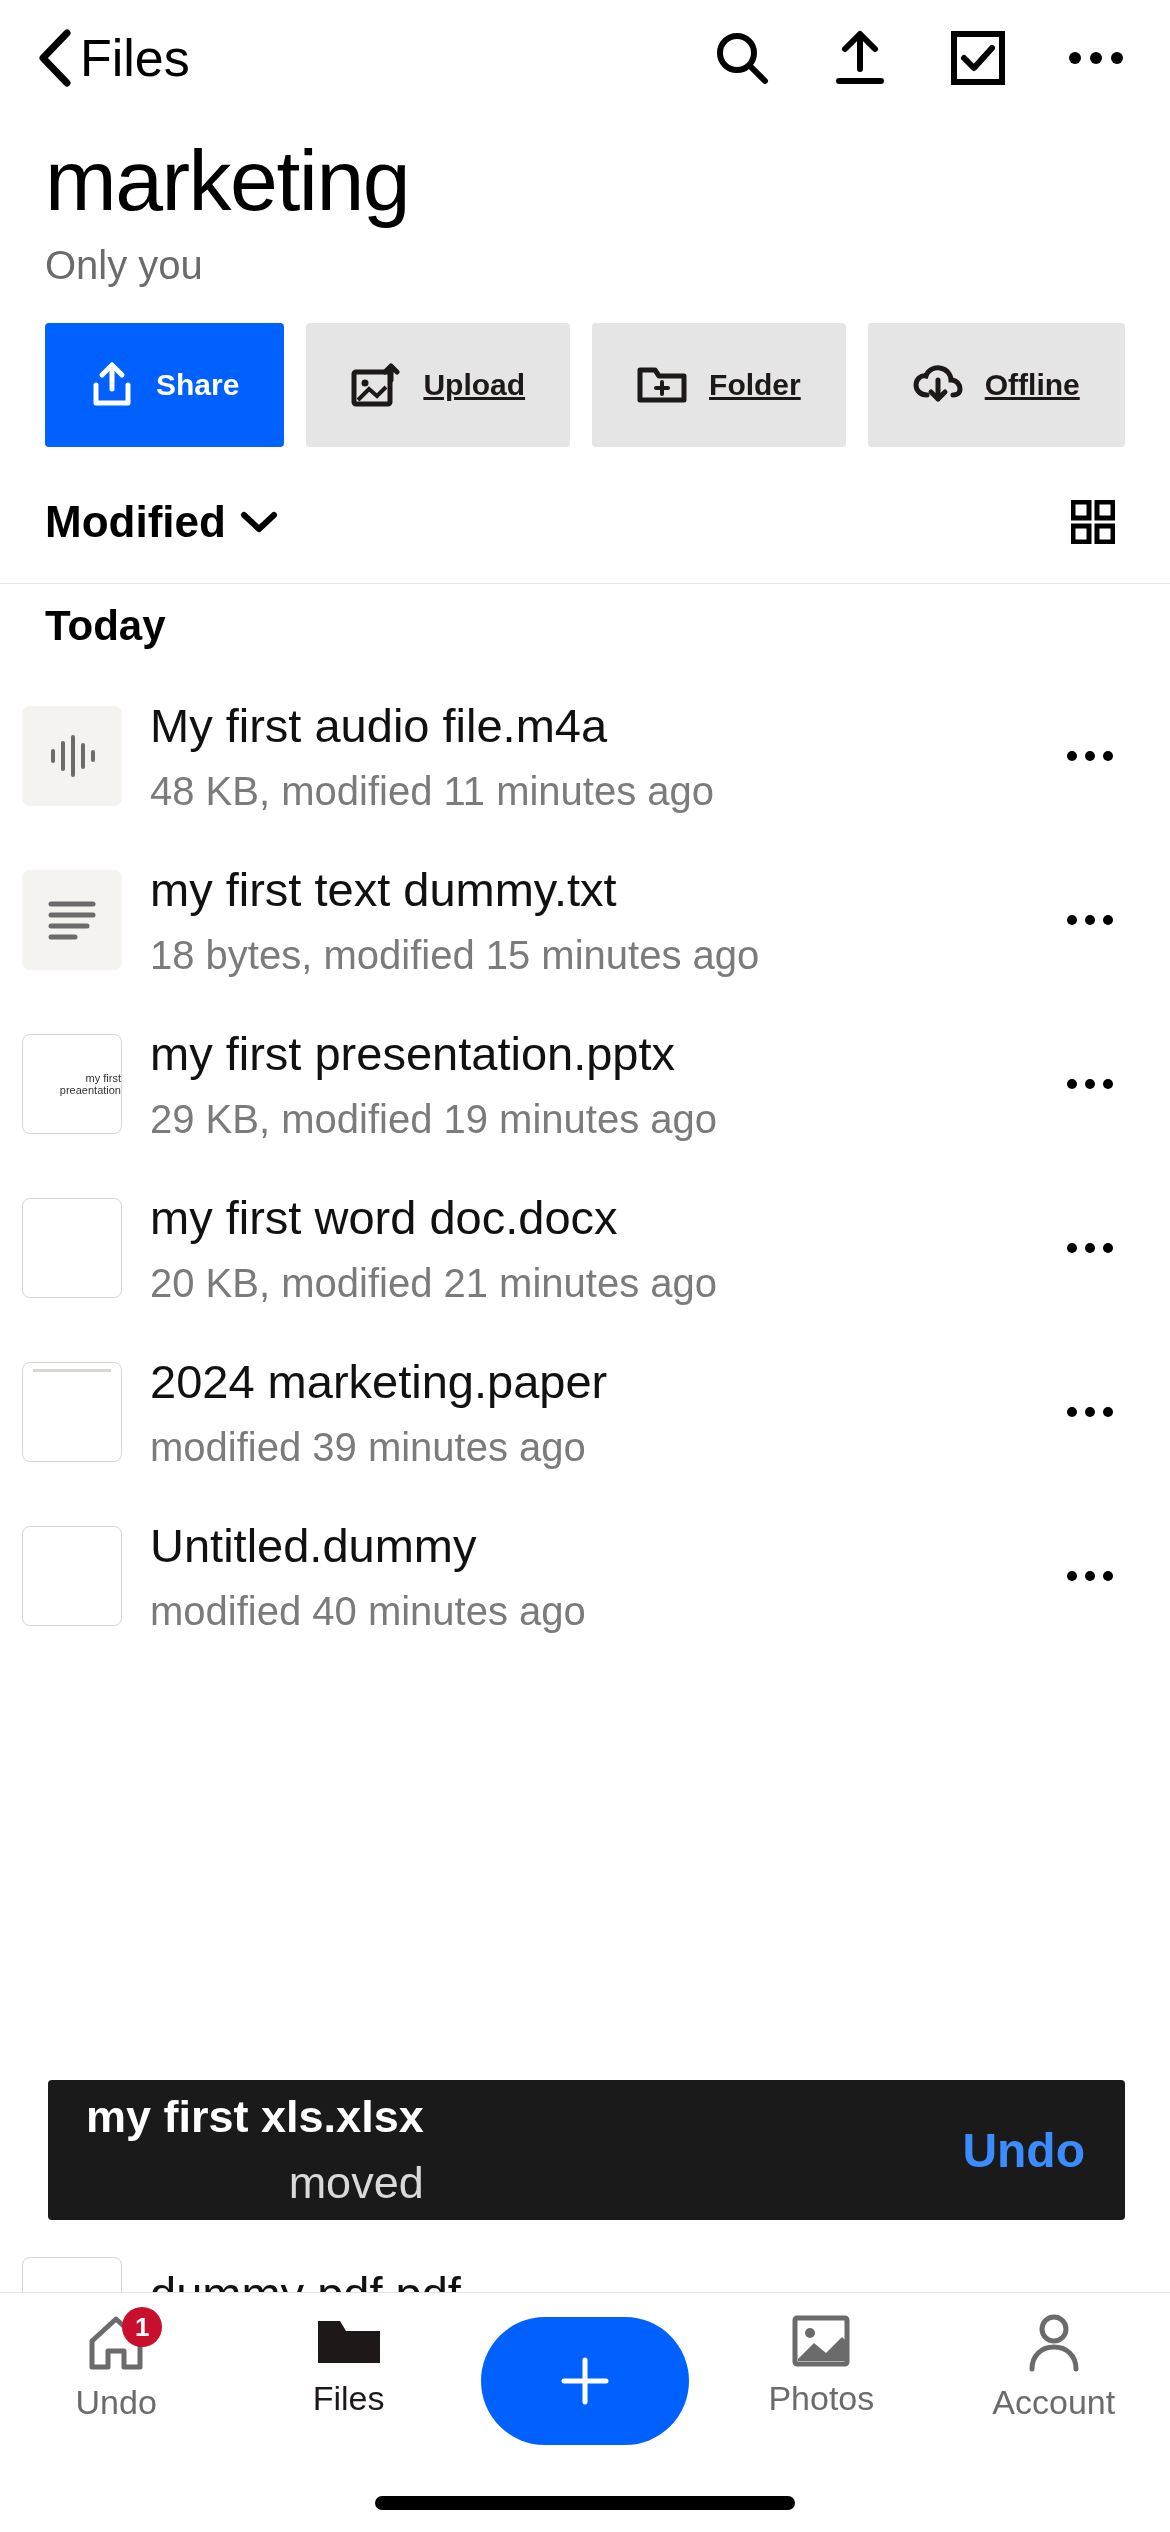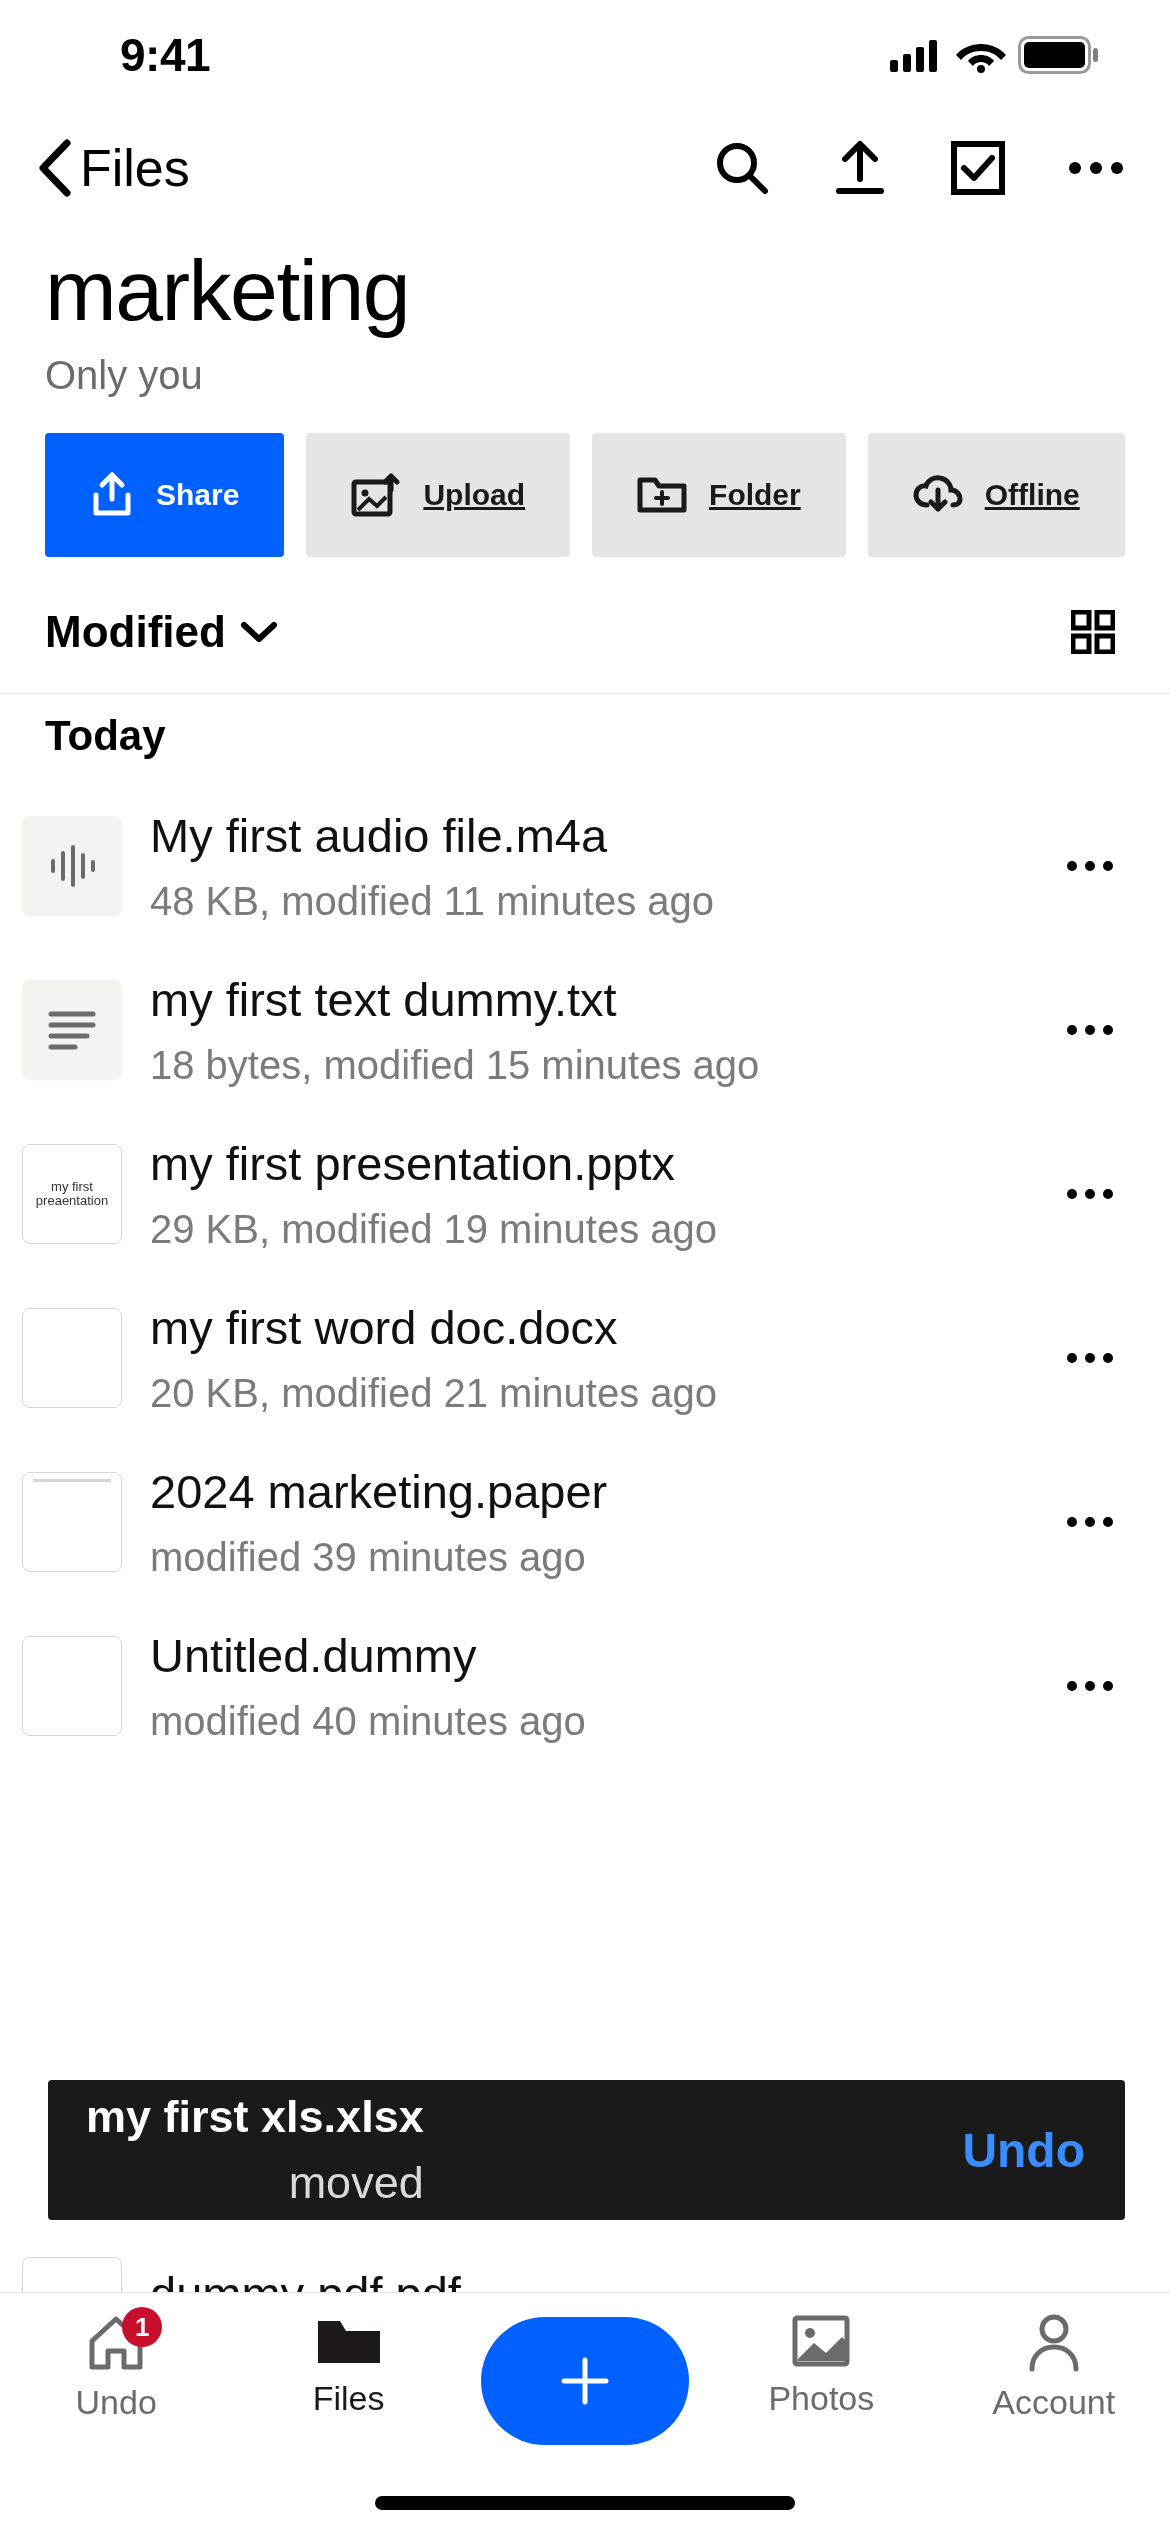--- a/index.html
+++ b/index.html
@@ -27,21 +27,21 @@
     
     .sort-row { display: flex; align-items: center; justify-content: space-between; padding: 30px 55px 36px 45px; }
     .sort-left { display: flex; align-items: center; gap: 14px; font-size: 44px; font-weight: 600; }
     
     .list { flex: 1; overflow: hidden; }
     .section-header { font-size: 42px; font-weight: 600; padding: 18px 45px 24px 45px; }
     .row { display: flex; align-items: center; padding: 24px 45px 24px 22px; gap: 28px; }
     .thumb { width: 100px; height: 100px; border-radius: 8px; display: flex; align-items: center; justify-content: center; flex-shrink: 0; }
     .thumb-light { background: #f4f3f0; }
     .thumb-border { border: 1px solid #d9d6d0; background: #fff; }
-    .thumb-txt { font-size: 13px; color: #333; text-align: center; line-height: 1.1; }
+    .thumb-txt { font-size: 11px; color: #333; text-align: right; line-height: 1.1; }
     .row-main { flex: 1; min-width: 0; display: flex; flex-direction: column; gap: 16px; }
     .row-title { font-size: 47px; color: #111; white-space: nowrap; overflow: hidden; text-overflow: ellipsis; }
     .row-sub { font-size: 40px; color: #7b7b7b; white-space: nowrap; overflow: hidden; text-overflow: ellipsis; }
     .row-more { width: 70px; display: flex; align-items: center; justify-content: center; flex-shrink: 0; }
     
     .toast { position: absolute; left: 48px; right: 45px; bottom: 312px; background: #1a1a1a; color: #fff; border-radius: 4px; height: 140px; display: flex; align-items: center; justify-content: space-between; padding: 0 40px 0 38px; }
     .toast-text { font-size: 45px; display: flex; gap: 14px; align-items: flex-end; flex-direction: column; }
     .toast-bold { font-weight: 700; }
     .toast-reg { font-weight: 400; color: #d9d9d9; }
     .toast-action { font-size: 48px; font-weight: 600; color: #3b8cff; }
@@ -58,41 +58,20 @@
     .fab { width: 208px; height: 128px; border-radius: 64px; background: #0061ff; display: flex; align-items: center; justify-content: center; margin-top: 4px; }
     .home-indicator { position: absolute; bottom: 22px; left: 50%; transform: translateX(-50%); width: 420px; height: 14px; border-radius: 8px; background: #000; }
     .divider { height: 1px; background: #e9e7e3; margin: 0; }
     svg { display: block; }
   </style>
 </head>
 <body>
 
 <div class="screen">
 
-  <div class="status-bar">
-    <div class="status-time">9:41</div>
-    <div class="status-right">
-      <svg width="54" height="34" viewBox="0 0 54 34">
-          <rect x="0" y="22" width="8" height="12" rx="2" fill="#000"></rect>
-          <rect x="13" y="16" width="8" height="18" rx="2" fill="#000"></rect>
-          <rect x="26" y="9" width="8" height="25" rx="2" fill="#000"></rect>
-          <rect x="39" y="2" width="8" height="32" rx="2" fill="#000"></rect>
-        </svg>
-      <svg width="50" height="36" viewBox="0 0 50 36">
-          <path d="M25 7 C15 7 6 11 0 18 L5 23 C10 17 17 14 25 14 C33 14 40 17 45 23 L50 18 C44 11 35 7 25 7 Z" fill="#000"></path>
-          <path d="M25 18 C20 18 15 20 12 24 L17 29 C19 26 22 25 25 25 C28 25 31 26 33 29 L38 24 C35 20 30 18 25 18 Z" fill="#000"></path>
-          <circle cx="25" cy="32" r="4" fill="#000"></circle>
-        </svg>
-      <svg width="82" height="38" viewBox="0 0 82 38">
-          <rect x="1.5" y="1.5" width="70" height="35" rx="9" stroke="#000" stroke-width="3" fill="none" opacity="0.4"></rect>
-          <rect x="6" y="6" width="61" height="26" rx="5" fill="#000"></rect>
-          <rect x="75" y="12" width="5" height="14" rx="2.5" fill="#000" opacity="0.5"></rect>
-        </svg>
-    </div>
-  </div>
 
   <div class="navbar">
     <div class="nav-left">
       <svg width="40" height="58" viewBox="0 0 40 58">
           <path d="M32 4 L8 29 L32 54" stroke="#000" stroke-width="7" fill="none" stroke-linecap="round" stroke-linejoin="round"></path>
         </svg>
       <span class="nav-title">Files</span>
     </div>
     <div class="nav-right">
       <div class="icon-btn">

